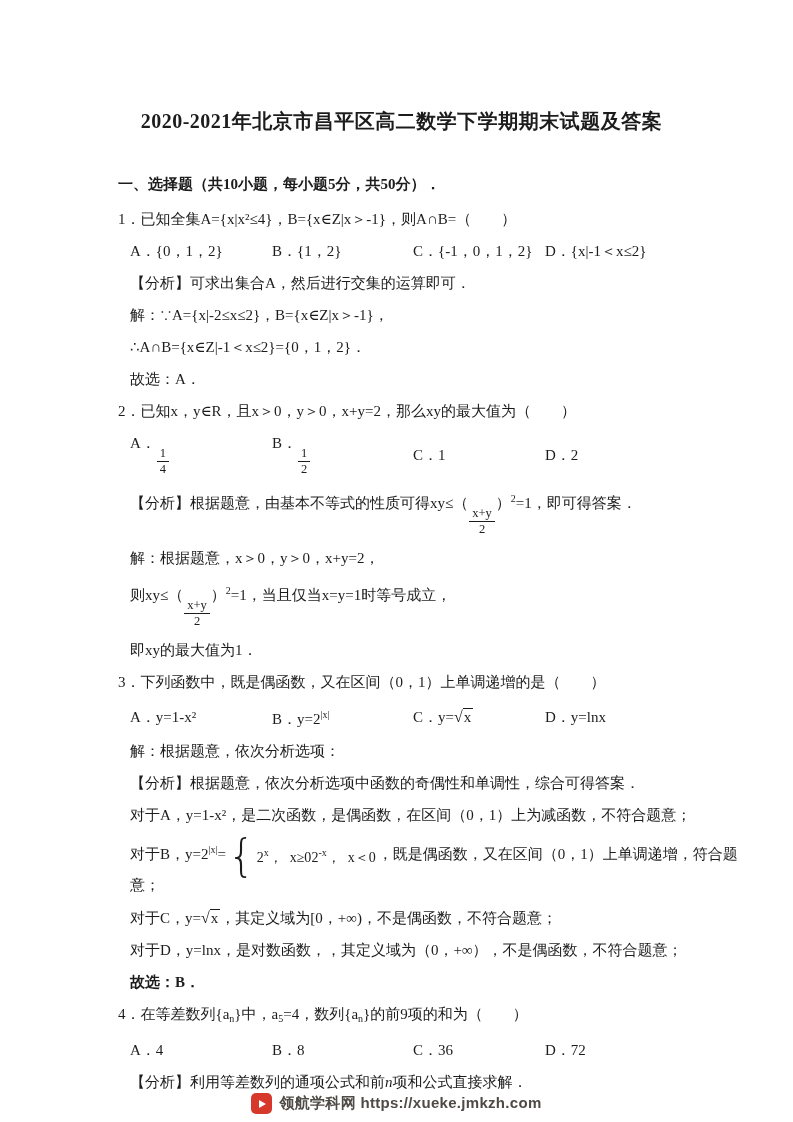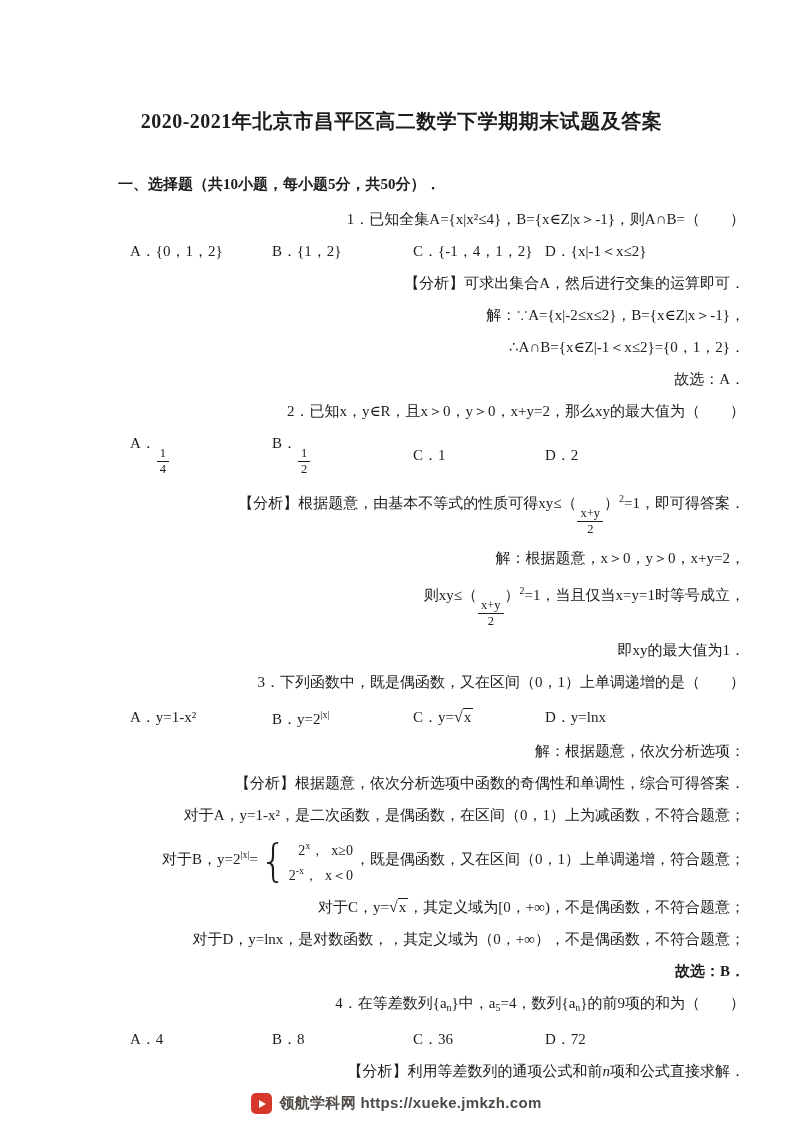--- a/index.html
+++ b/index.html
@@ -6,21 +6,21 @@
   body{
     width:793px;height:1122px;background:#ffffff;position:relative;overflow:hidden;
     font-family:"Liberation Serif","DejaVu Serif",serif;color:#1c1c1c;
   }
   .content{padding:92px 48px 0 118px;}
   .doc-title{
     font-size:20px;font-weight:bold;text-align:center;
     margin:16px 0 40px;position:relative;left:-30px;letter-spacing:0.5px;
   }
   .doc-heading{font-weight:bold;font-size:15px;margin:0 0 15px;}
-  .para{font-size:15px;line-height:21px;margin:0 0 11px;text-align:right;}
+  .para{font-size:15px;line-height:21px;margin:0 0 11px;}
   .para.indent{margin-left:12px;}
   .para.bold{font-weight:bold;}
   .options-row{
     display:grid;grid-template-columns:142px 141px 132px auto;
     margin:0 0 11px 12px;font-size:15px;line-height:21px;align-items:center;
   }
   .option{white-space:nowrap;}
   .frac{
     display:inline-flex;flex-direction:column;align-items:center;
     vertical-align:-9px;font-size:12.5px;line-height:1.2;margin:0 1px;
@@ -31,21 +31,21 @@
   .sub{font-size:10px;vertical-align:-3px;}
   .it{font-style:italic;}
   .sqrt{white-space:nowrap;}
   .sqrt-sym{font-size:16px;}
   .sqrt-arg{border-top:1px solid #1c1c1c;padding:0 2px 0 1px;}
   .cases{display:inline-flex;align-items:center;vertical-align:middle;margin:0 2px;}
   .cases-brace{
     font-size:42px;line-height:0.9;margin-right:2px;font-weight:300;
     font-family:"DejaVu Sans",sans-serif;transform:scaleY(1.05);
   }
-  .cases-rows{display:inline-flex;flex-direction:column;row-gap:2px;font-size:14px;}
+  .cases-rows{display:inline-flex;row-gap:2px;font-size:14px;}
   .cases-row{line-height:18px;white-space:pre;}
   .footer{
     position:absolute;left:0;right:0;bottom:8px;
     display:flex;justify-content:center;align-items:center;gap:7px;font-weight:bold;
   }
   .logo{
     width:21px;height:21px;border-radius:5px;background:#d6382c;
     display:inline-flex;align-items:center;justify-content:center;flex:0 0 auto;
   }
   .logo-tri{
@@ -60,21 +60,21 @@
 </head>
 <body>
 
 <div class="content" id="doc-body">
     <h1 class="doc-title">2020-2021年北京市昌平区高二数学下学期期末试题及答案</h1>
     <p class="doc-heading">一、选择题（共10小题，每小题5分，共50分）．</p>
     <p class="para">1．已知全集A={x|x²≤4}，B={x∈Z|x＞-1}，则A∩B=（　　）</p>
     <div class="options-row">
       <div class="option">A．{0，1，2}</div>
       <div class="option">B．{1，2}</div>
-      <div class="option">C．{-1，4，1，2}</div>
+      <div class="option">C．{-1，0，1，2}</div>
       <div class="option">D．{x|-1＜x≤2}</div>
     </div>
     <p class="para indent">【分析】可求出集合A，然后进行交集的运算即可．</p>
     <p class="para indent">解：∵A={x|-2≤x≤2}，B={x∈Z|x＞-1}，</p>
     <p class="para indent">∴A∩B={x∈Z|-1＜x≤2}={0，1，2}．</p>
     <p class="para indent">故选：A．</p>
     <p class="para">2．已知x，y∈R，且x＞0，y＞0，x+y=2，那么xy的最大值为（　　）</p>
     <div class="options-row">
       <div class="option">A．<span class="frac">
           <span class="num">1</span>

